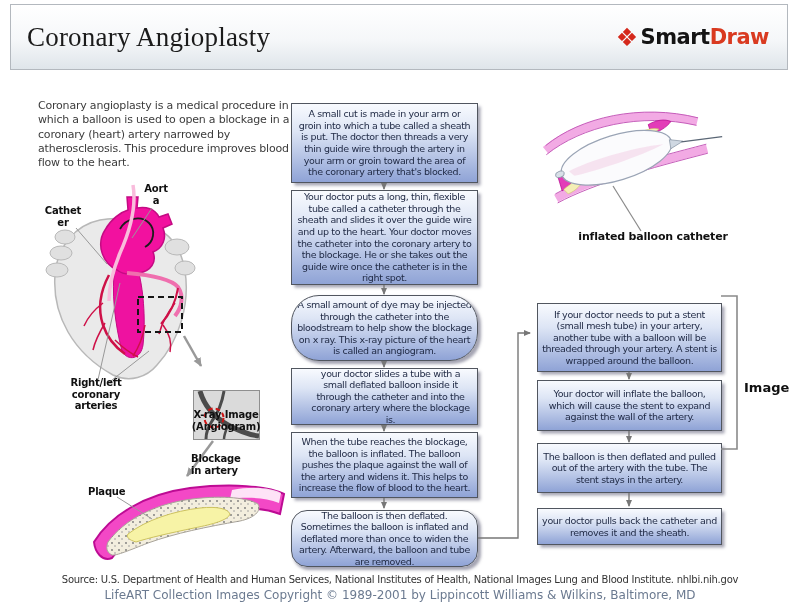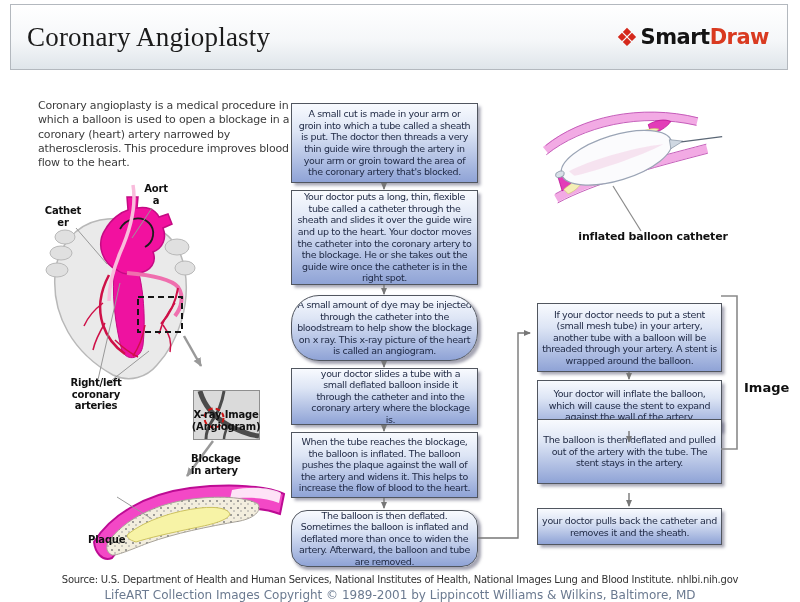--- a/index.html
+++ b/index.html
@@ -23,33 +23,33 @@
   .fbox{position:absolute;width:187px;box-sizing:border-box;border:1px solid #51565f;
         background:linear-gradient(180deg,#f8fafe 0%,#dde5f5 35%,#8fa3d6 100%);
         box-shadow:2.5px 2.5px 3px rgba(90,90,115,.55);
         display:flex;align-items:center;justify-content:center;text-align:center;
         font-size:9.5px;line-height:1.22;letter-spacing:-0.35px;color:#1d2742;
         padding:2px 4px;overflow:hidden;}
   .col-l{left:291px;}
   .col-r{left:537px;width:185px;}
   .b1{top:103px;height:80px;} .b2{top:190px;height:95px;} .b3{top:295px;height:66px;border-radius:28px;}
   .b4{top:368px;height:57px;padding-left:16px;} .b5{top:432px;height:66px;} .b6{top:510px;height:57px;border-radius:16px;}
-  .b7{top:303px;height:69px;} .b8{top:380px;height:51px;} .b9{top:419px;height:65px;}
+  .b7{top:303px;height:69px;} .b8{top:380px;height:51px;} .b9{top:443px;height:50px;}
   .b10{top:508px;height:37px;}
   
   .lbl{position:absolute;font-weight:bold;font-size:10px;color:#101010;letter-spacing:-0.2px;
        line-height:1.15;z-index:6;}
   .lbl.center{text-align:center;}
   .lbl.breakall{word-break:break-all;}
   .aorta{left:141px;top:183px;width:30px;}
   .catheter{left:42px;top:205px;width:42px;}
   .coronary{left:60px;top:377px;width:72px;}
   .xraylbl{left:186px;top:365px;width:80px;margin-top:44px;}
   .blockage{left:191px;top:453px;width:60px;}
-  .plaquelbl{left:88px;top:486px;width:60px;margin-top:48px;}
+  .plaquelbl{left:88px;top:486px;width:60px;}
   .balloonlbl{left:578px;top:231px;width:150px;text-align:center;white-space:nowrap;font-size:11px;}
   .stentlbl{left:744px;top:381px;font-size:13px;letter-spacing:0;}
   
   .heart-svg{position:absolute;left:25px;top:175px;z-index:1;}
   .xray-box{position:absolute;left:193px;top:390px;width:65px;height:48px;background:#dadada;
             border:1px solid #8f8f8f;z-index:2;}
   .plaque-svg{position:absolute;left:82px;top:478px;z-index:1;}
   .balloon-svg{position:absolute;left:535px;top:102px;z-index:1;}
   .overlay{position:absolute;left:0;top:0;z-index:5;pointer-events:none;}
   

